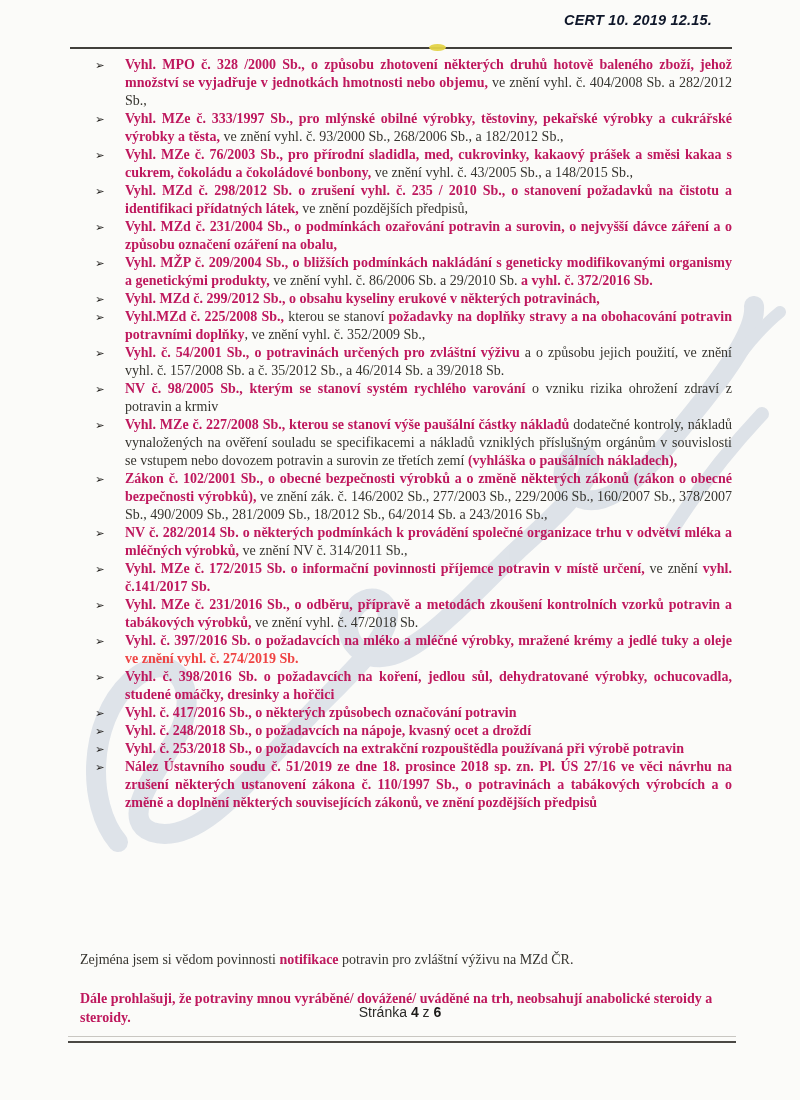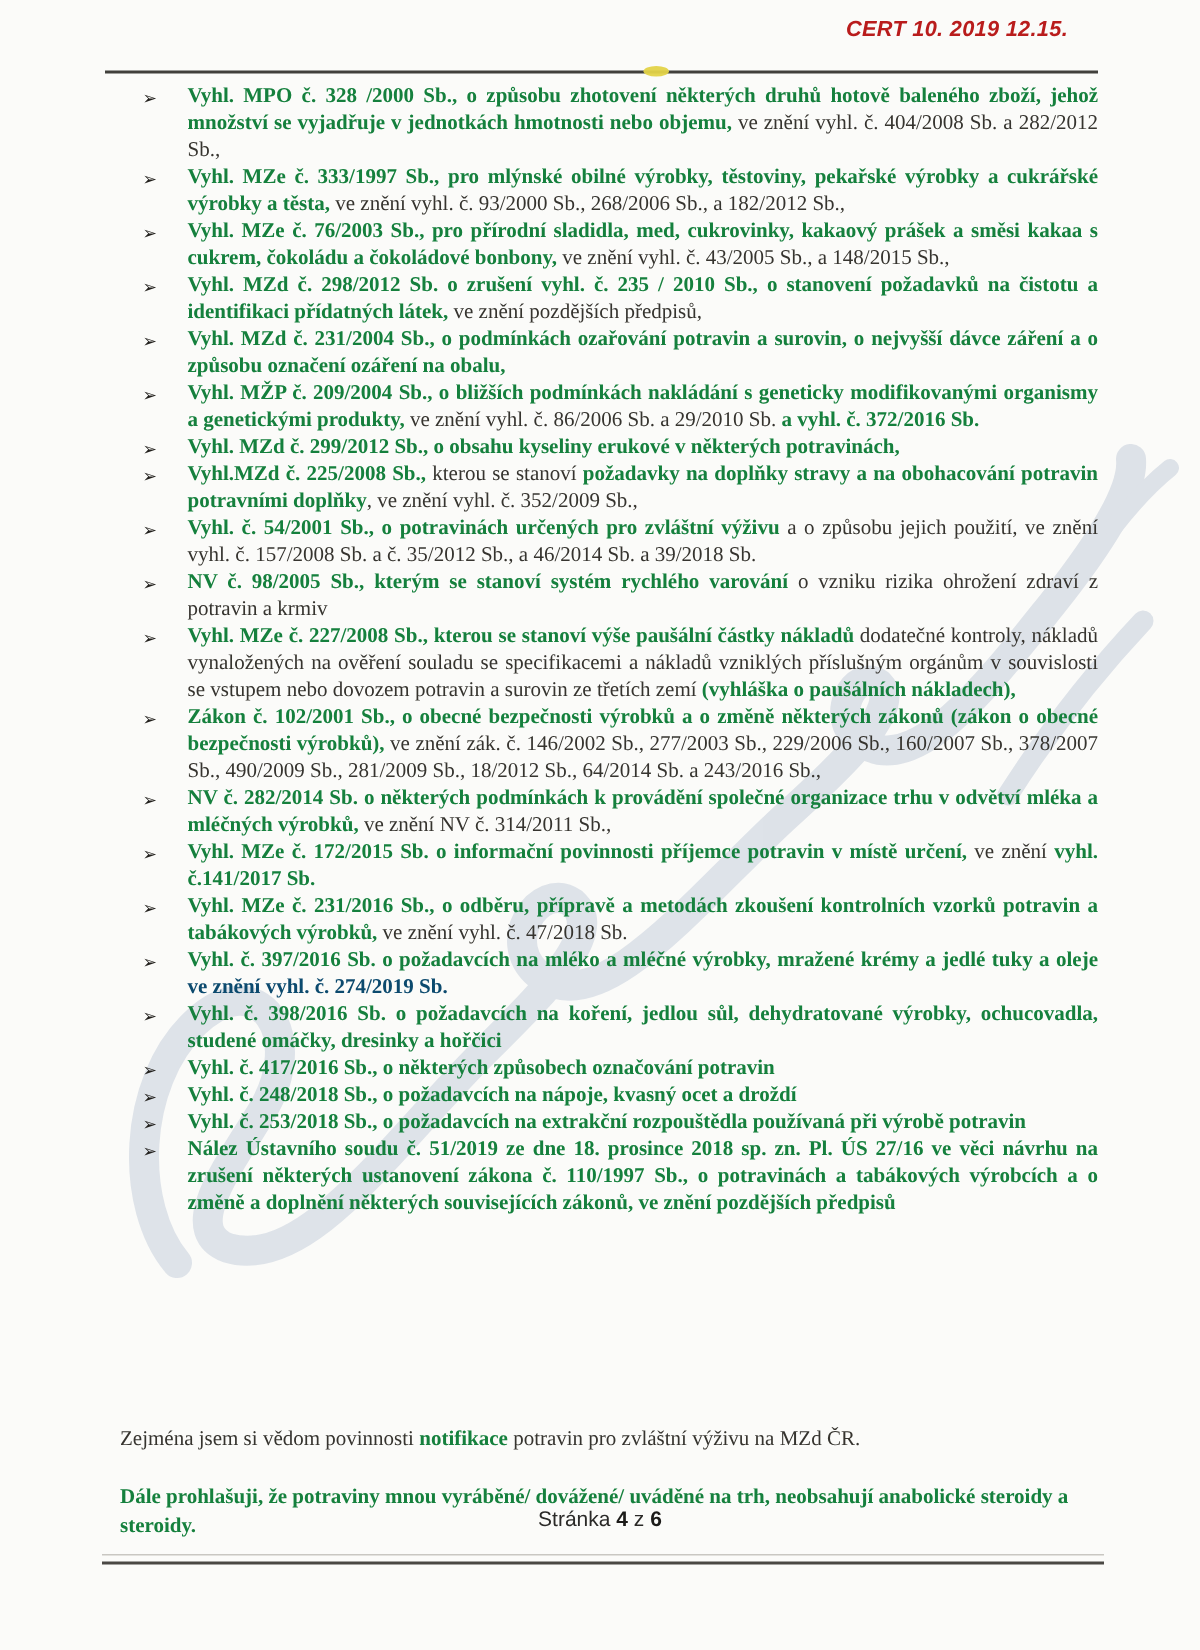--- a/index.html
+++ b/index.html
@@ -14,21 +14,21 @@
 
   
   .watermark { position: absolute; inset: 0; z-index: 0; pointer-events: none; }
 
   .content { position: absolute; inset: 0; z-index: 1; }
 
   .header-cert {
     position: absolute; top: 12px; right: 88px;
     font-family: "Liberation Sans", sans-serif;
     font-style: italic; font-weight: bold;
-    font-size: 14.5px; color: #b91c1c; letter-spacing: 0.2px;
+    font-size: 14.5px; color: #0f172a; letter-spacing: 0.2px;
   }
 
   .top-rule {
     position: absolute; top: 47px; left: 70px; width: 662px; height: 2px;
     background: #41403c;
   }
   .highlight-dot {
     position: absolute; top: 44px; left: 429px; width: 17px; height: 7px;
     background: #e3d348; border-radius: 50%; opacity: 0.95;
   }
@@ -38,21 +38,21 @@
     font-size: 14px; line-height: 18px;
   }
   .li { display: flex; align-items: flex-start; }
   .bullet {
     flex: none; width: 30px;
     font-family: "DejaVu Sans", sans-serif;
     font-size: 11.5px; line-height: 18px; color: #23211e;
   }
   .li-text { flex: 1 1 auto; text-align: justify; }
 
-  .seg-b  { font-weight: bold; color: #15803d; }
+  .seg-b  { font-weight: bold; color: #be185d; }
   .seg-r  { font-weight: normal; color: #36342f; }
   .seg-rb { font-weight: bold; }
 
   .para {
     position: absolute; left: 80px; width: 652px;
     font-size: 14px; line-height: 18.5px;
   }
   .para-1 { top: 951px; }
   .para-2 { top: 990px; }
 
@@ -160,21 +160,21 @@
         <div class="li">
           <span class="bullet">➢</span>
           <div class="li-text"><span class="seg-b">Vyhl. MZe č. 172/2015 Sb. o informační povinnosti příjemce potravin v místě určení, </span><span class="seg-r">ve znění </span><span class="seg-b">vyhl. č.141/2017 Sb.</span></div>
         </div>
         <div class="li">
           <span class="bullet">➢</span>
           <div class="li-text"><span class="seg-b">Vyhl. MZe č. 231/2016 Sb., o odběru, přípravě a metodách zkoušení kontrolních vzorků potravin a tabákových výrobků, </span><span class="seg-r">ve znění vyhl. č. 47/2018 Sb.</span></div>
         </div>
         <div class="li">
           <span class="bullet">➢</span>
-          <div class="li-text"><span class="seg-b">Vyhl. č. 397/2016 Sb. o požadavcích na mléko a mléčné výrobky, mražené krémy a jedlé tuky a oleje </span><span class="seg-rb" style="color: #0c4a6e;">ve znění vyhl. č. 274/2019 Sb.</span></div>
+          <div class="li-text"><span class="seg-b">Vyhl. č. 397/2016 Sb. o požadavcích na mléko a mléčné výrobky, mražené krémy a jedlé tuky a oleje </span><span class="seg-rb" style="color: #ef4444;">ve znění vyhl. č. 274/2019 Sb.</span></div>
         </div>
         <div class="li">
           <span class="bullet">➢</span>
           <div class="li-text"><span class="seg-b">Vyhl. č. 398/2016 Sb. o požadavcích na koření, jedlou sůl, dehydratované výrobky, ochucovadla, studené omáčky, dresinky a hořčici</span></div>
         </div>
         <div class="li">
           <span class="bullet">➢</span>
           <div class="li-text"><span class="seg-b">Vyhl. č. 417/2016 Sb., o některých způsobech označování potravin</span></div>
         </div>
         <div class="li">

